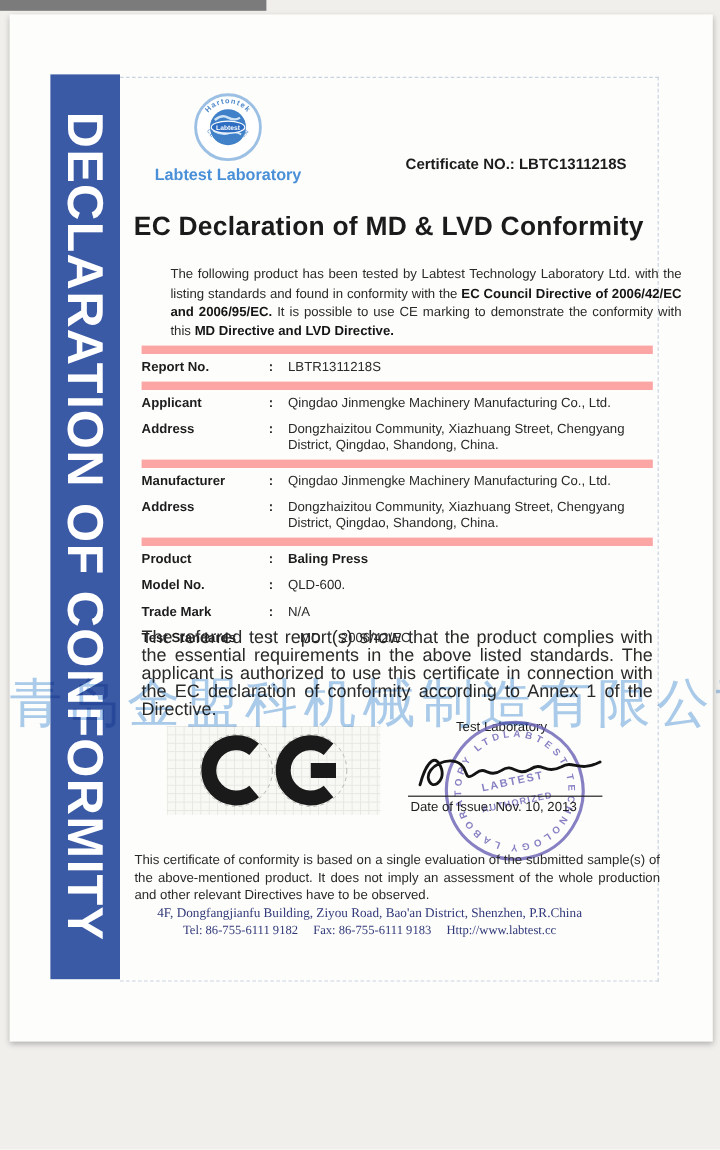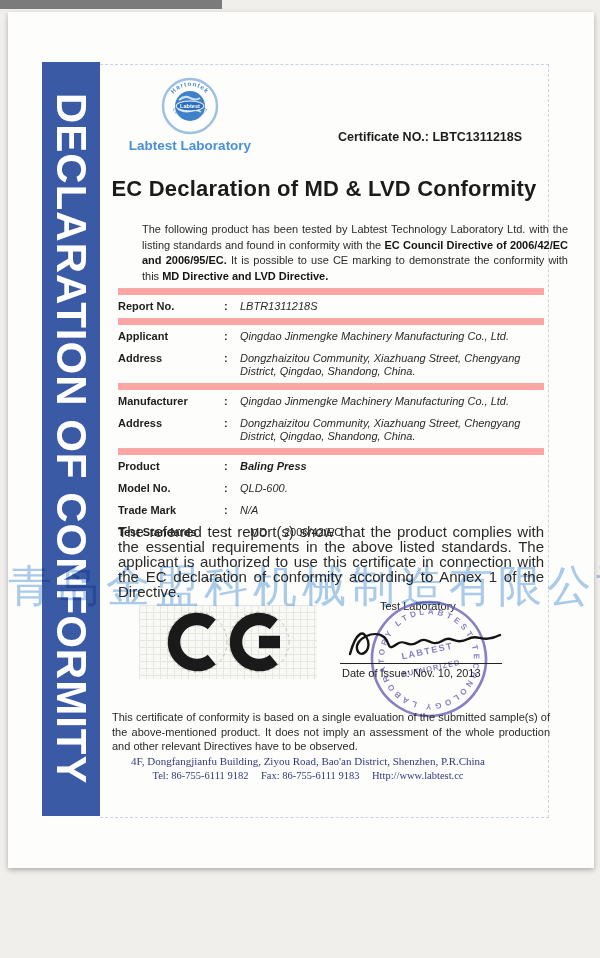--- a/index.html
+++ b/index.html
@@ -40,21 +40,21 @@
     font-size:22px;font-weight:bold;color:#1b1b1b;letter-spacing:.2px;}
   .intro{position:absolute;left:110px;top:210px;width:426px;font-size:11px;line-height:15.5px;
     color:#2a2a2a;text-align:justify;margin-left:24px;}
   .intro b{color:#151515;}
   
   .fields{position:absolute;left:110px;top:276px;width:426px;color:#2a2a2a;}
   .grp{border-top:7px solid #fca5a5;padding:5px 0;}
   .row{display:flex;font-size:11px;line-height:13px;}
   .row .lbl{width:106px;font-weight:bold;color:#1d1d1d;}
   .row .colon{width:16px;font-weight:bold;text-align:left;}
-  .row .val{flex:1;font-style:italic;}
+  .row .val{flex:1;}
   .row.pad-b{padding-bottom:9px;}
   .val.bold{font-weight:bold;color:#1d1d1d;}
   .ts-row{display:flex;font-size:11px;line-height:13px;align-items:center;}
   .ts-lines{flex:1;}
   .ts-line{display:flex;padding-left:10px;}
   .ts-key{width:34px;}
   
   .statement{position:absolute;left:110px;top:512px;width:426px;font-size:15px;line-height:15px;
     color:#2a2a2a;text-align:justify;}
   .disclaimer{position:absolute;left:104px;top:698px;width:438px;font-size:11px;line-height:14.5px;

